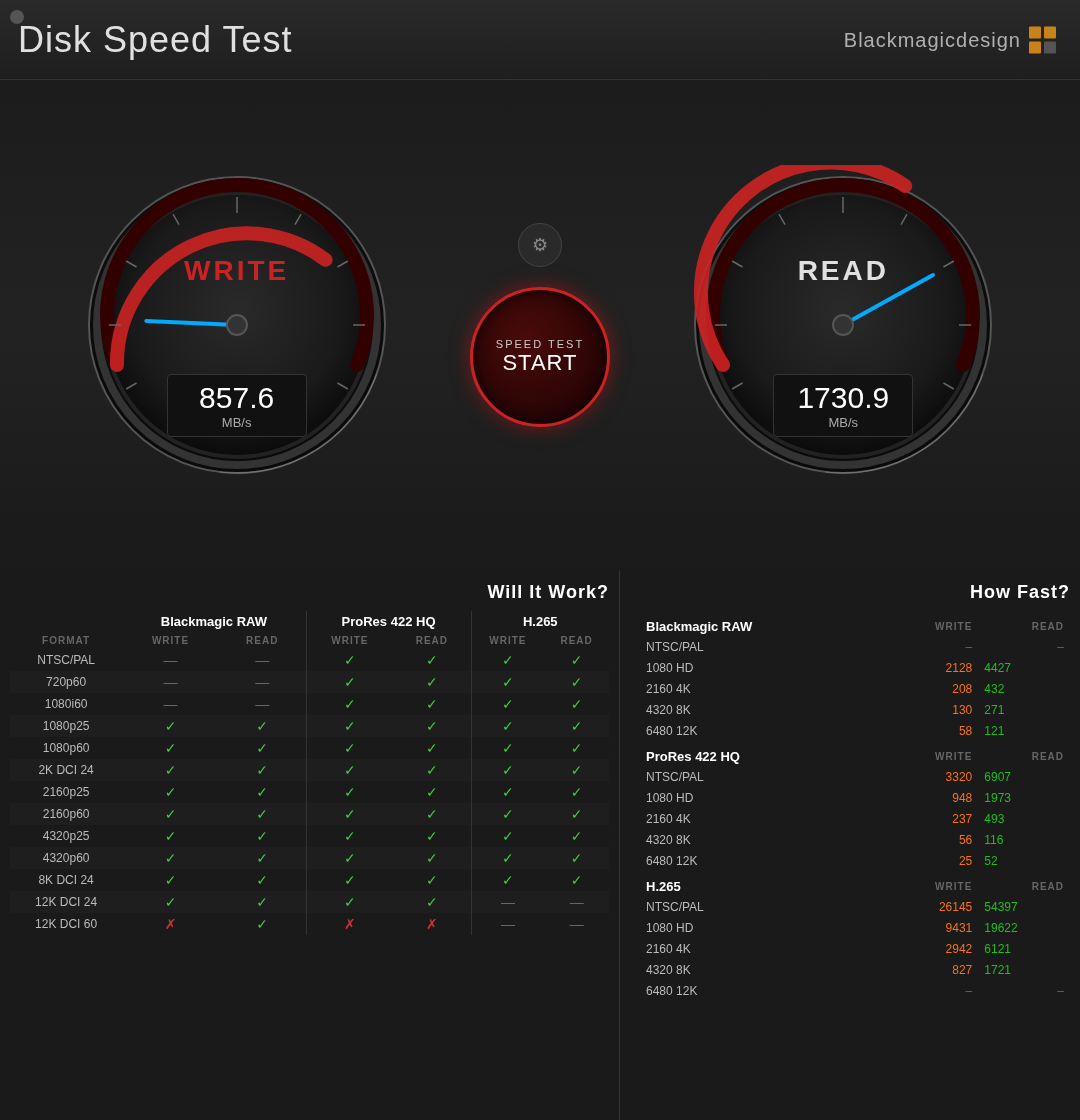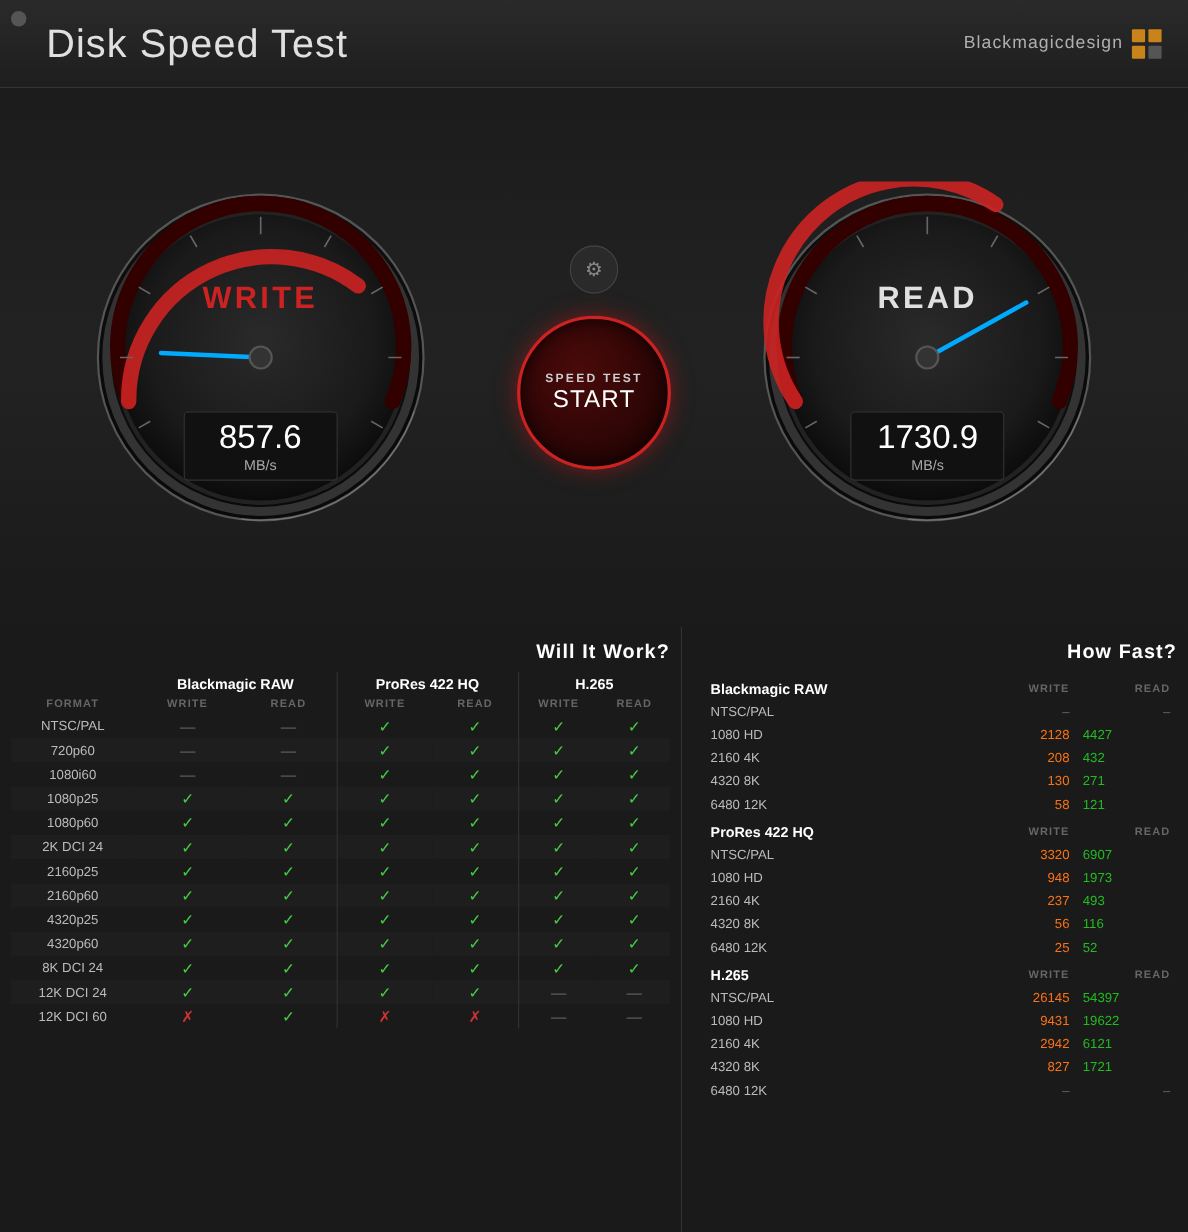--- a/index.html
+++ b/index.html
@@ -11,21 +11,21 @@
       color: #fff;
       overflow: hidden;
     }
 
     
     .title-bar {
       background: linear-gradient(180deg, #2a2a2a 0%, #1e1e1e 100%);
       height: 80px;
       display: flex;
       align-items: center;
-      padding: 0 32px;
+      padding: 0 8px;
       border-bottom: 1px solid #333;
       position: relative;
     }
     .close-btn {
       width: 14px; height: 14px;
       background: #555;
       border-radius: 50%;
       position: absolute;
       left: 10px; top: 10px;
       cursor: pointer;
@@ -40,21 +40,21 @@
     .brand-logo {
       position: absolute;
       right: 24px;
       top: 50%;
       transform: translateY(-50%);
       display: flex;
       align-items: center;
       gap: 8px;
     }
     .brand-name {
-      font-size: 16px;
+      font-size: 20px;
       color: #b0b0b0;
       letter-spacing: 1px;
     }
     .brand-icon {
       display: grid;
       grid-template-columns: 1fr 1fr;
       gap: 3px;
     }
     .brand-icon-sq {
       width: 12px; height: 12px;
@@ -151,21 +151,21 @@
       display: flex;
       flex-direction: column;
       align-items: center;
       justify-content: center;
       cursor: pointer;
     }
     .start-btn-sub {
       font-size: 11px;
       color: #ccc;
       letter-spacing: 2px;
-      font-weight: 700;
+      font-weight: 400;
     }
     .start-btn-main {
       font-size: 22px;
       font-weight: 400;
       color: #fff;
       letter-spacing: 1px;
     }
 
     
     .data-section {

